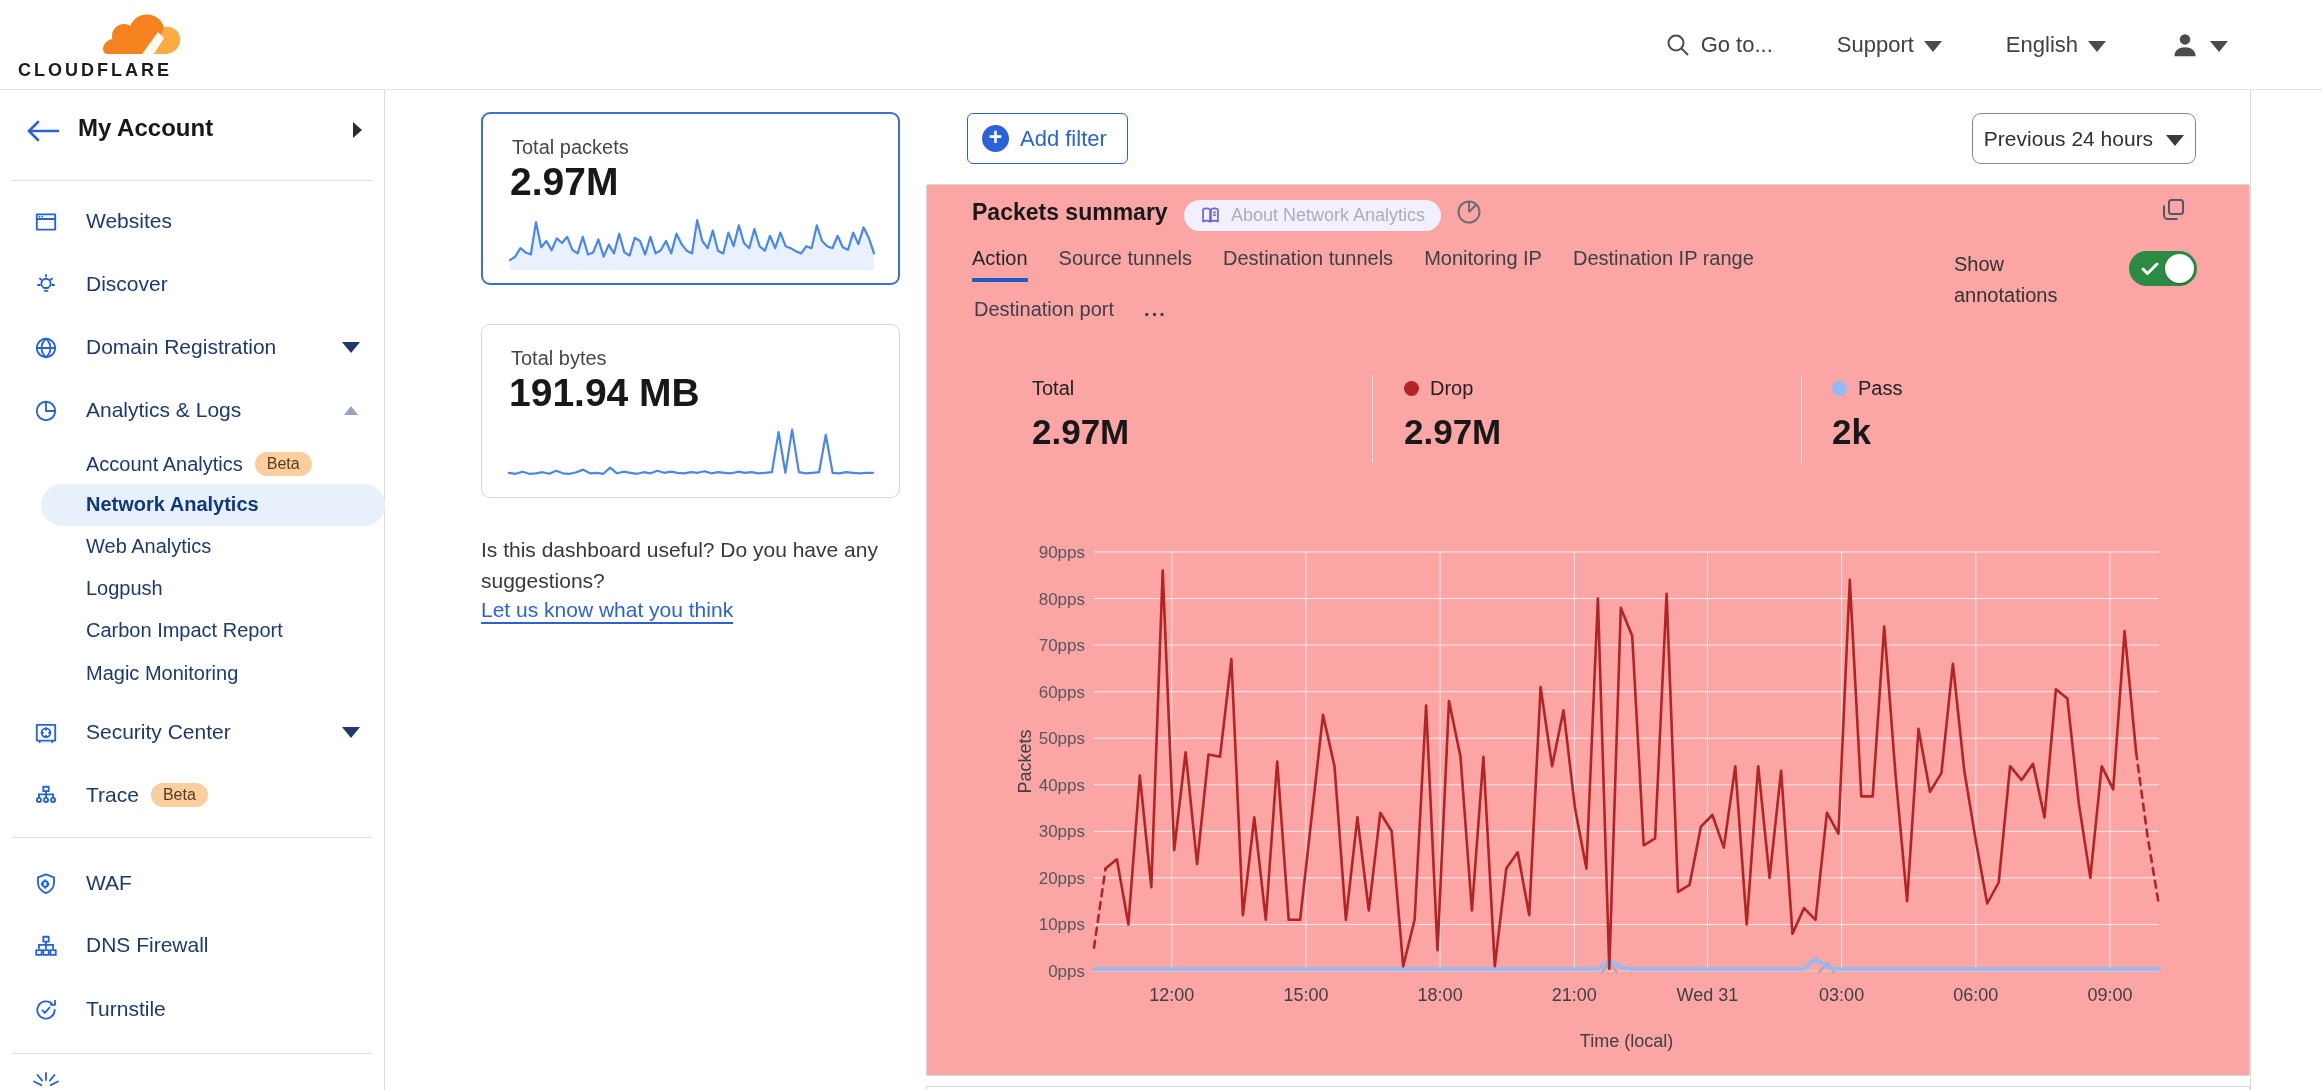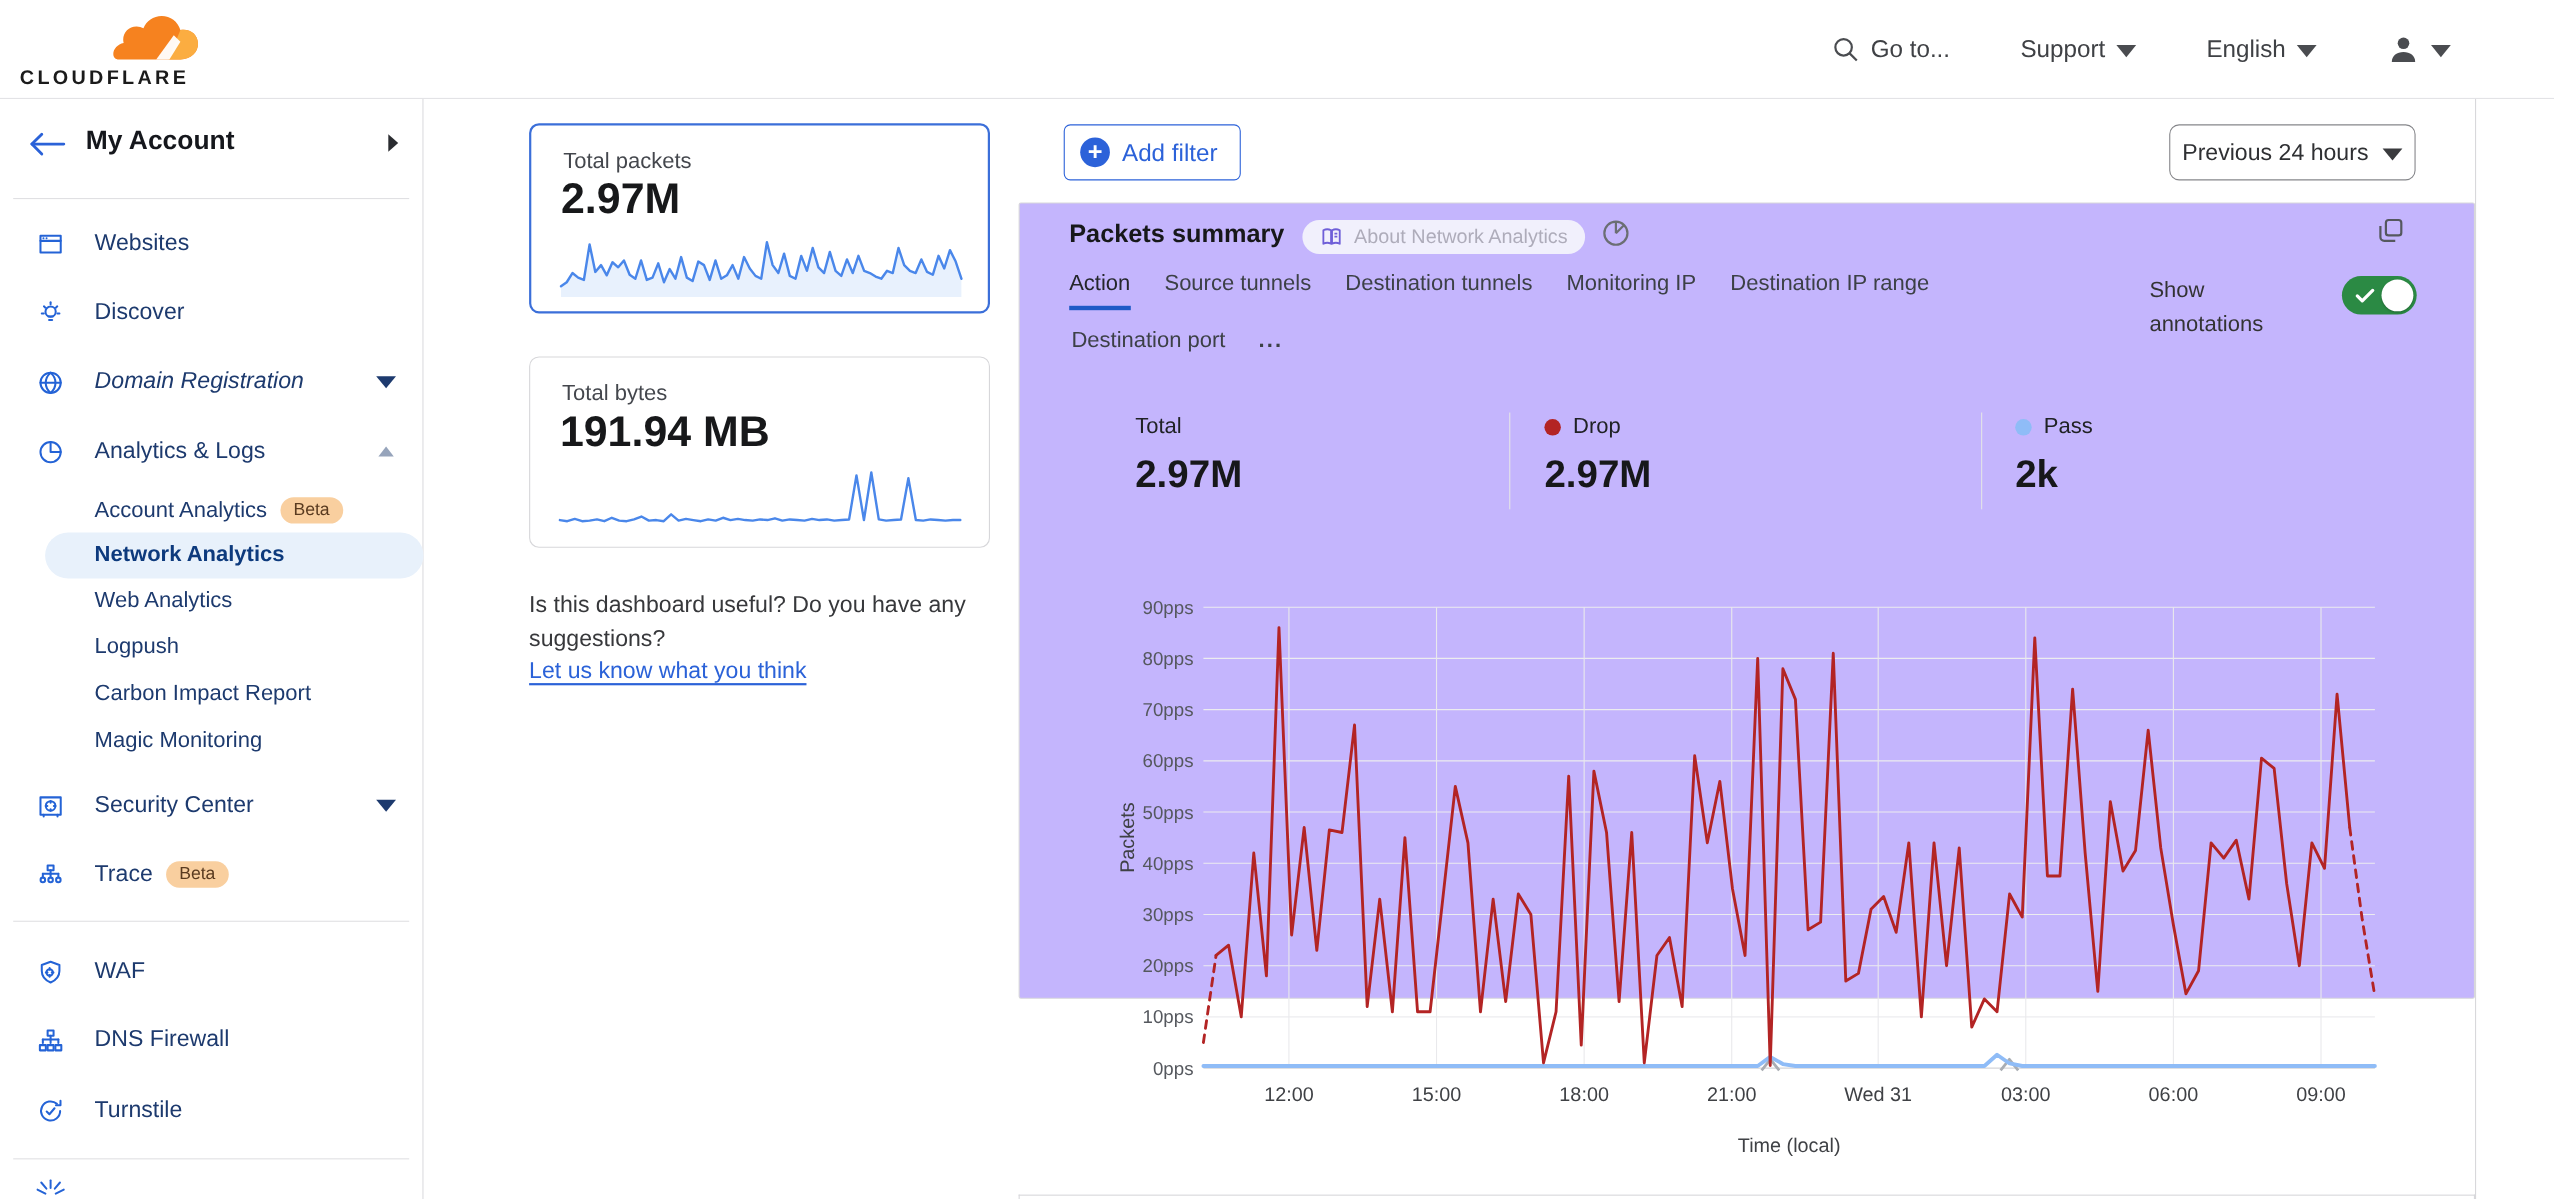--- a/index.html
+++ b/index.html
@@ -63,22 +63,22 @@
         display:flex; align-items:center; gap:11px; padding-left:14px; }
   .btn-filter .plus { width:27px; height:27px; border-radius:50%; background:#2c62d9; color:#fff;
         font-size:23px; line-height:25px; text-align:center; font-weight:bold; }
   .btn-filter .txt { font-size:22px; color:#2c62d9; }
   .btn-range { position:absolute; left:1972px; top:113px; width:224px; height:51px;
         border:1px solid #85868a; border-radius:9px; background:#fff; cursor:pointer;
         display:flex; align-items:center; justify-content:center; gap:13px; }
   .btn-range .txt { font-size:21px; color:#2f3033; }
   .btn-range .caret { border-top-color:#3a3b3e; }
 
-  .card { position:absolute; left:926px; top:184px; width:1324px; height:724px;
-        background:#c4b5fd; border:1px solid #d8d8db; border-radius:2px; }
+  .card { position:absolute; left:926px; top:184px; width:1324px; height:892px;
+        background:#fca5a5; border:1px solid #d8d8db; border-radius:2px; }
   .card-sliver { position:absolute; left:926px; top:1086px; width:1324px; height:6px;
         background:#fff; border:1px solid #d8d8db; border-bottom:none; }
   .card-title { position:absolute; left:45px; top:14px; font-size:23px; font-weight:bold; color:#17181a; }
   .about-badge { position:absolute; left:257px; top:15px; height:31px; background:#f1f0fc;
         border-radius:16px; display:flex; align-items:center; gap:10px; padding:0 16px;
         font-size:18px; color:#aeacba; cursor:pointer; }
   .expand-ico { position:absolute; left:1232px; top:11px; cursor:pointer; }
 
   .tabs { position:absolute; left:45px; top:62px; display:flex; gap:31px; }
   .tab { font-size:20px; color:#3c4046; padding-bottom:12px; position:relative; cursor:pointer;
@@ -170,21 +170,21 @@
             <path d="M10.1 14.6h3.8"></path>
             <path d="M10.7 17.4h2.6"></path>
             <path d="M12 2.6v1.6"></path>
             <path d="M4.6 12h1.7"></path>
             <path d="M17.7 12h1.7"></path>
             <path d="M6.4 6l1.2 1.1"></path>
             <path d="M17.6 6l-1.2 1.1"></path>
           </svg></div>
         <div class="lbl">Discover</div>
       </div>
-      <div class="sb-item" style="top: 236px; font-style: italic;">
+      <div class="sb-item" style="top: 236px;">
         <div class="ic"><svg width="26" height="26" viewBox="0 0 24 24" fill="none" stroke="#2463d6" stroke-width="1.7" stroke-linecap="round" stroke-linejoin="round">
             <circle cx="12" cy="12" r="8.5"></circle>
             <path d="M3.5 12h17"></path>
             <path d="M12 3.5c2.7 2.3 4.1 5.2 4.1 8.5s-1.4 6.2-4.1 8.5c-2.7-2.3-4.1-5.2-4.1-8.5s1.4-6.2 4.1-8.5z"></path>
           </svg></div>
         <div class="lbl">Domain Registration</div>
         <div class="chev-down"></div>
       </div>
       <div class="sb-item" style="top: 299px;">
         <div class="ic"><svg width="26" height="26" viewBox="0 0 24 24" fill="none" stroke="#2463d6" stroke-width="1.7" stroke-linecap="round" stroke-linejoin="round">

